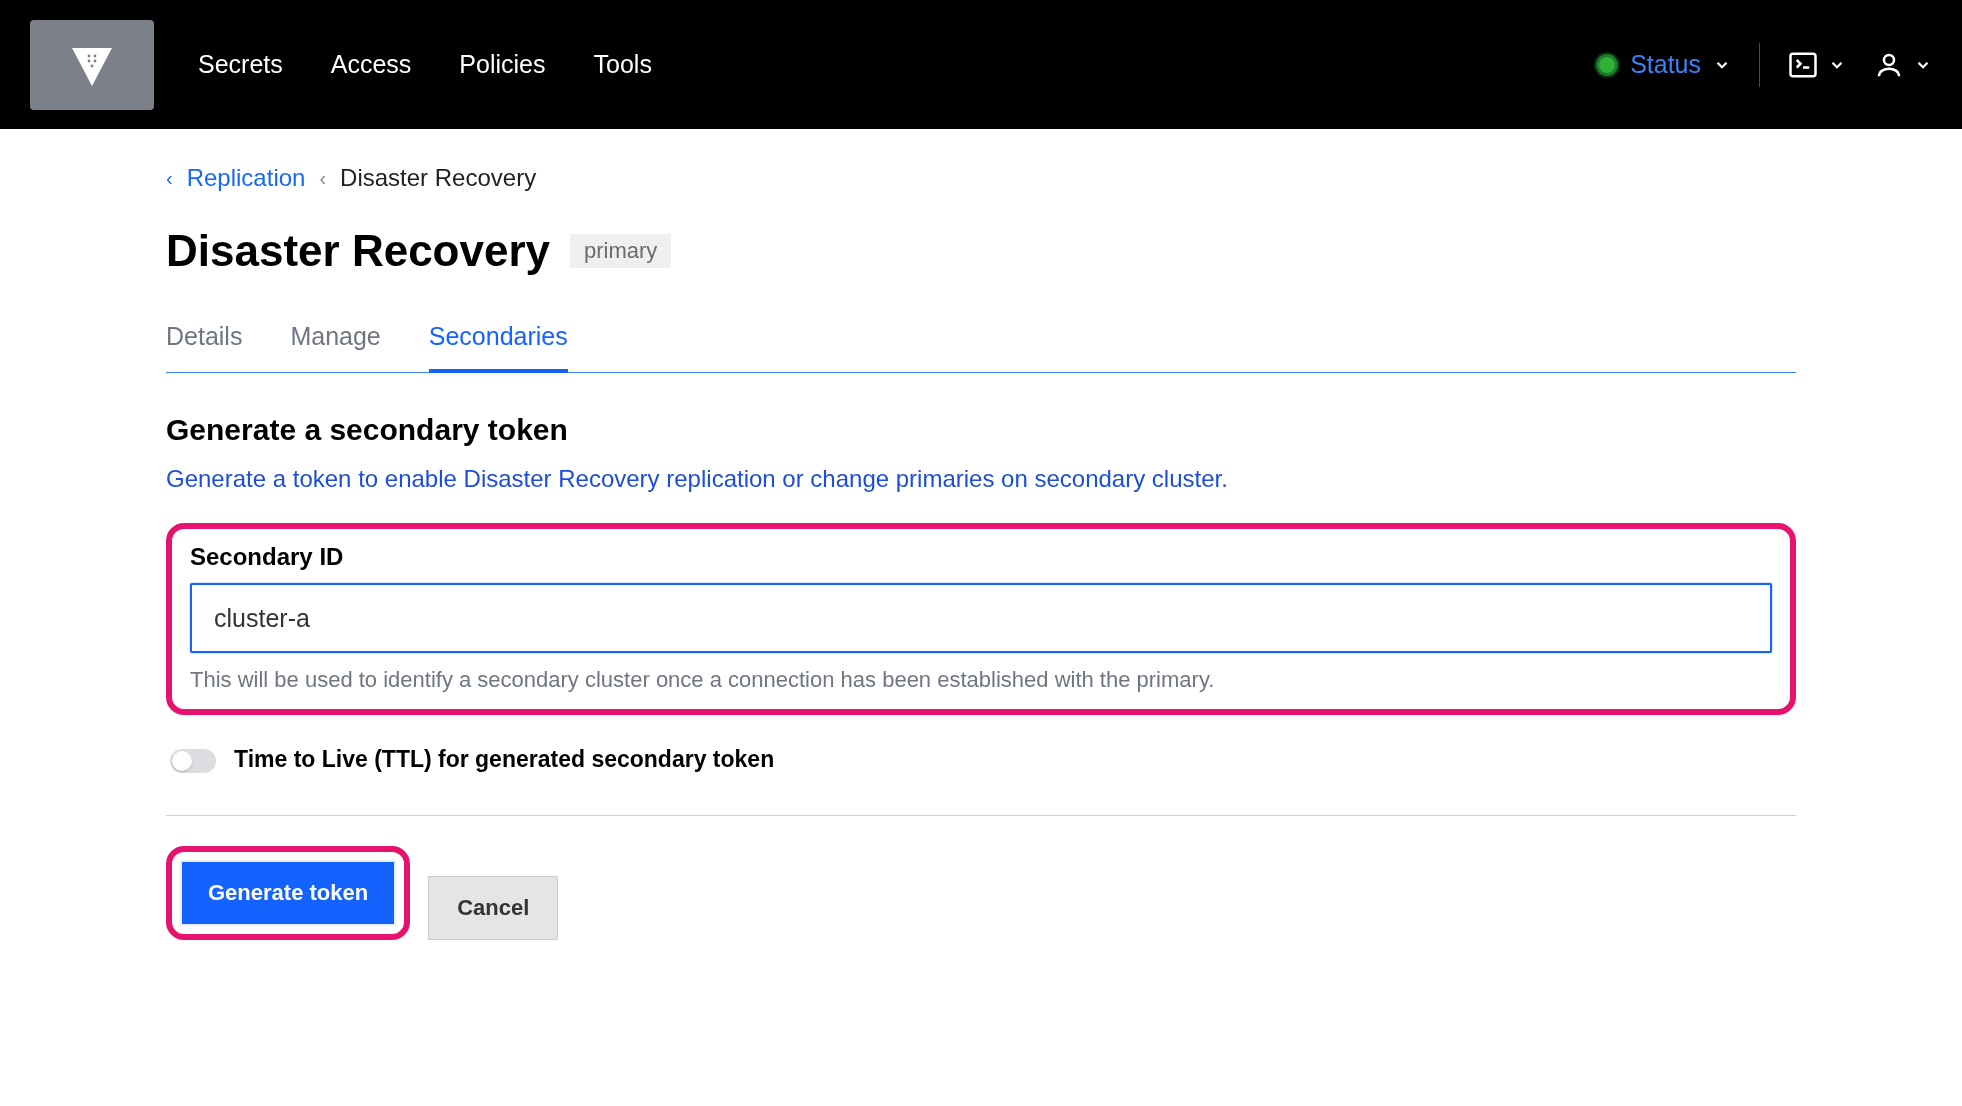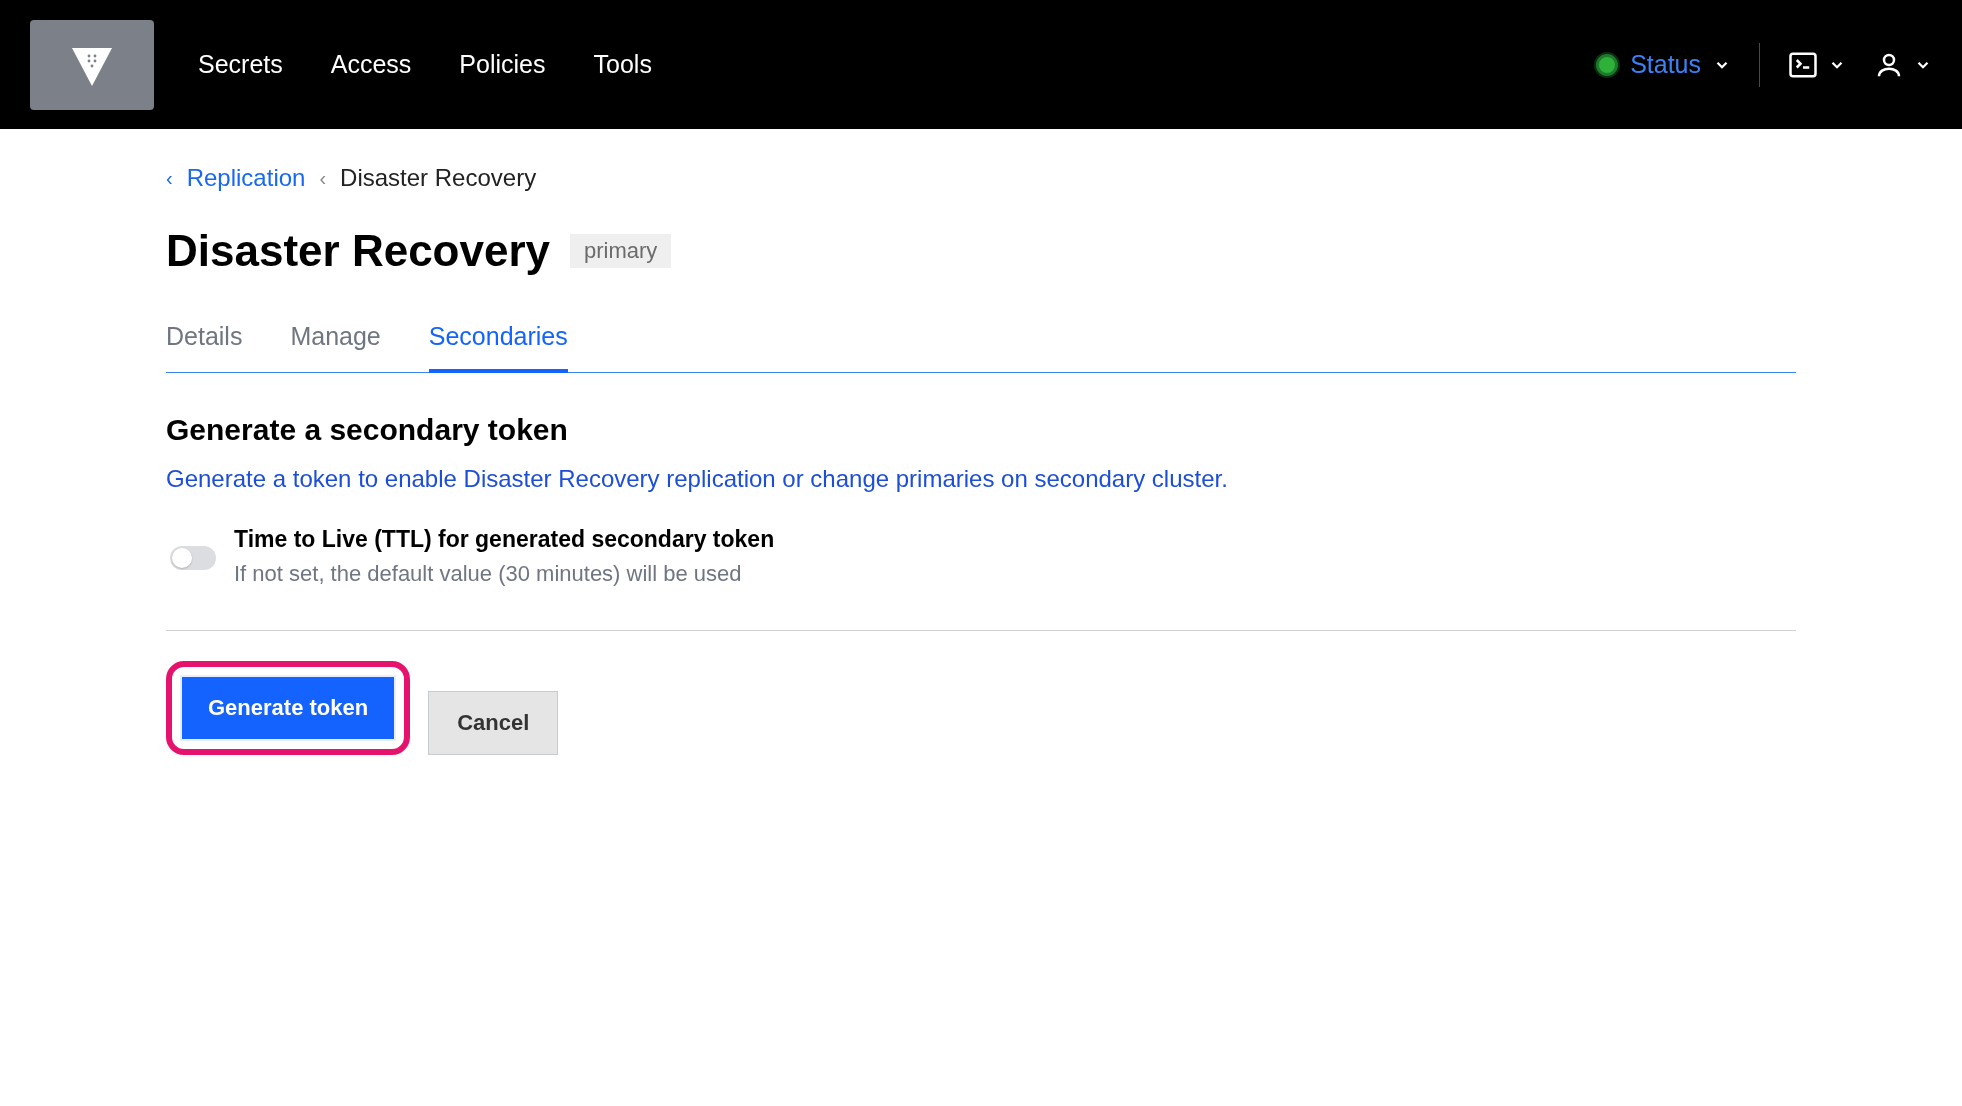--- a/index.html
+++ b/index.html
@@ -307,28 +307,32 @@
 
   <div class="tabs">
     <div class="tab">Details</div>
     <div class="tab">Manage</div>
     <div class="tab active">Secondaries</div>
   </div>
 
   <h2 class="section-title">Generate a secondary token</h2>
   <p class="section-desc">Generate a token to enable Disaster Recovery replication or change primaries on secondary cluster.</p>
 
+  <div class="highlight-box">
+    <div class="field-label">Secondary ID</div>
+    <input class="text-input" type="text" value="cluster-a" style="">
+    <div class="field-hint">This will be used to identify a secondary cluster once a connection has been established with the primary.</div>
+  </div>
 
   <div class="toggle-row">
     <div class="toggle">
       <div class="toggle-knob"></div>
     </div>
     <div class="toggle-text">
       <div class="toggle-title">Time to Live (TTL) for generated secondary token</div>
-      <div class="toggle-desc">If not set, the default value (30 minutes) will be used</div>
     </div>
   </div>
 
   <hr class="divider">
 
   <div class="actions">
     <span class="btn-highlight">
       <button class="btn-primary">Generate token</button>
     </span>
     <button class="btn-secondary">Cancel</button>

